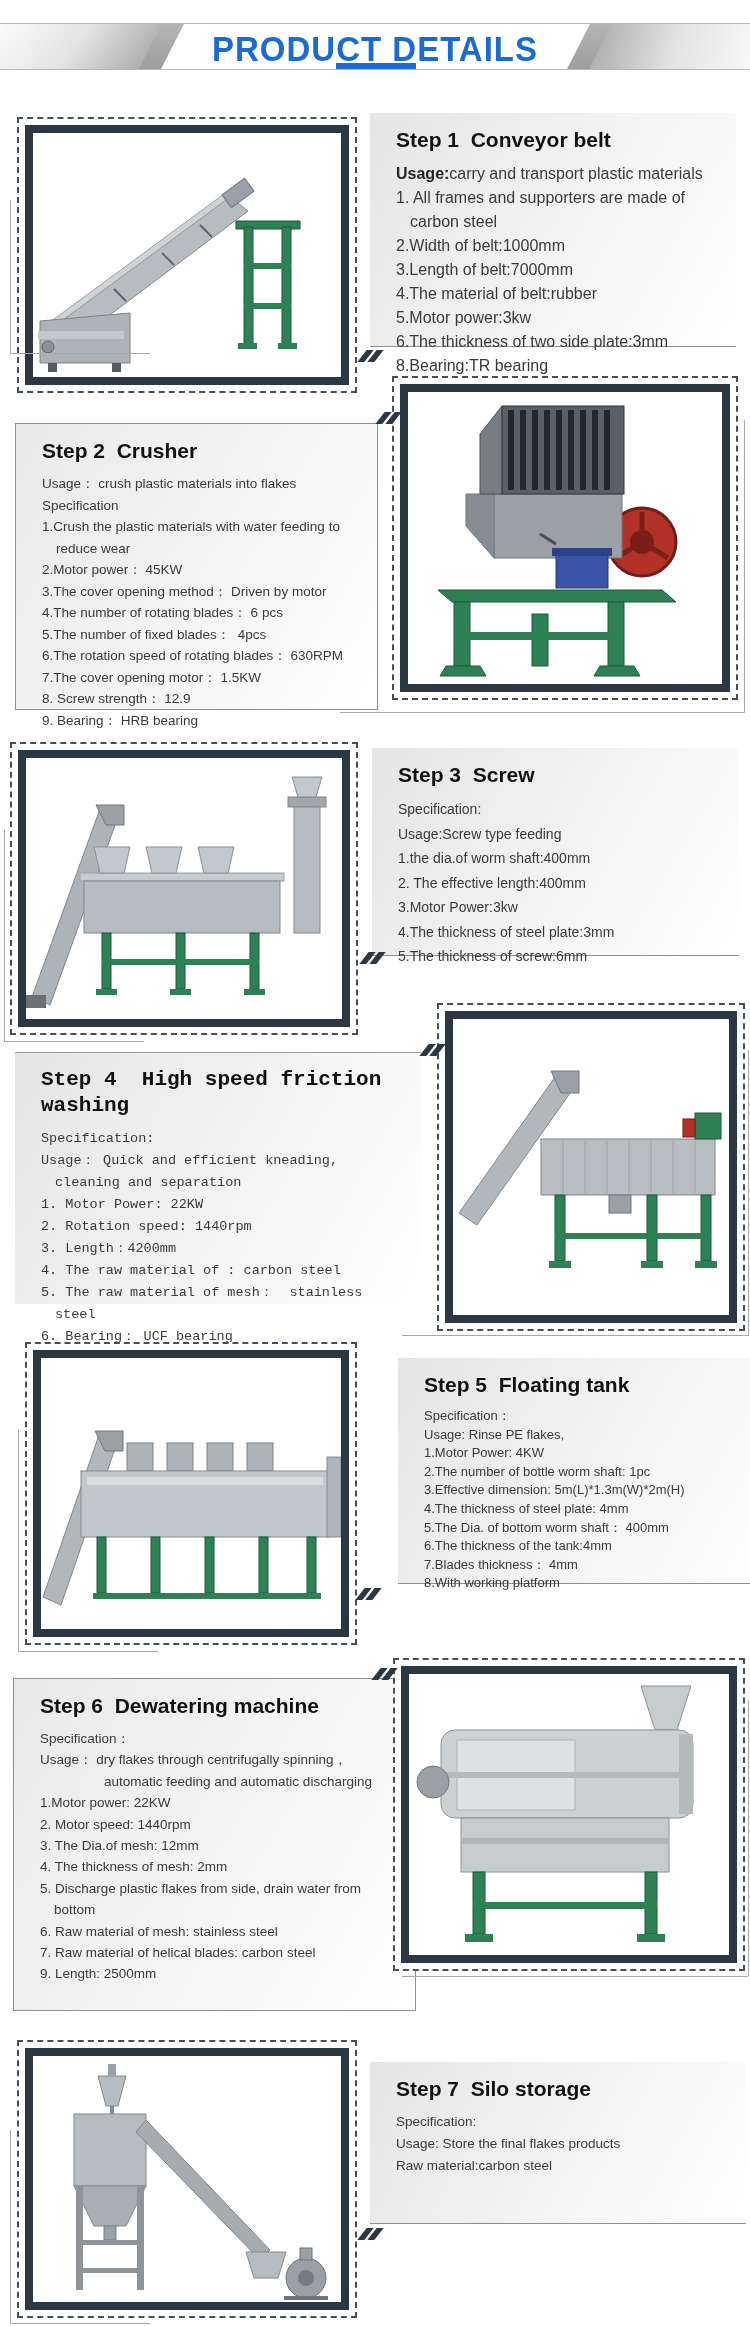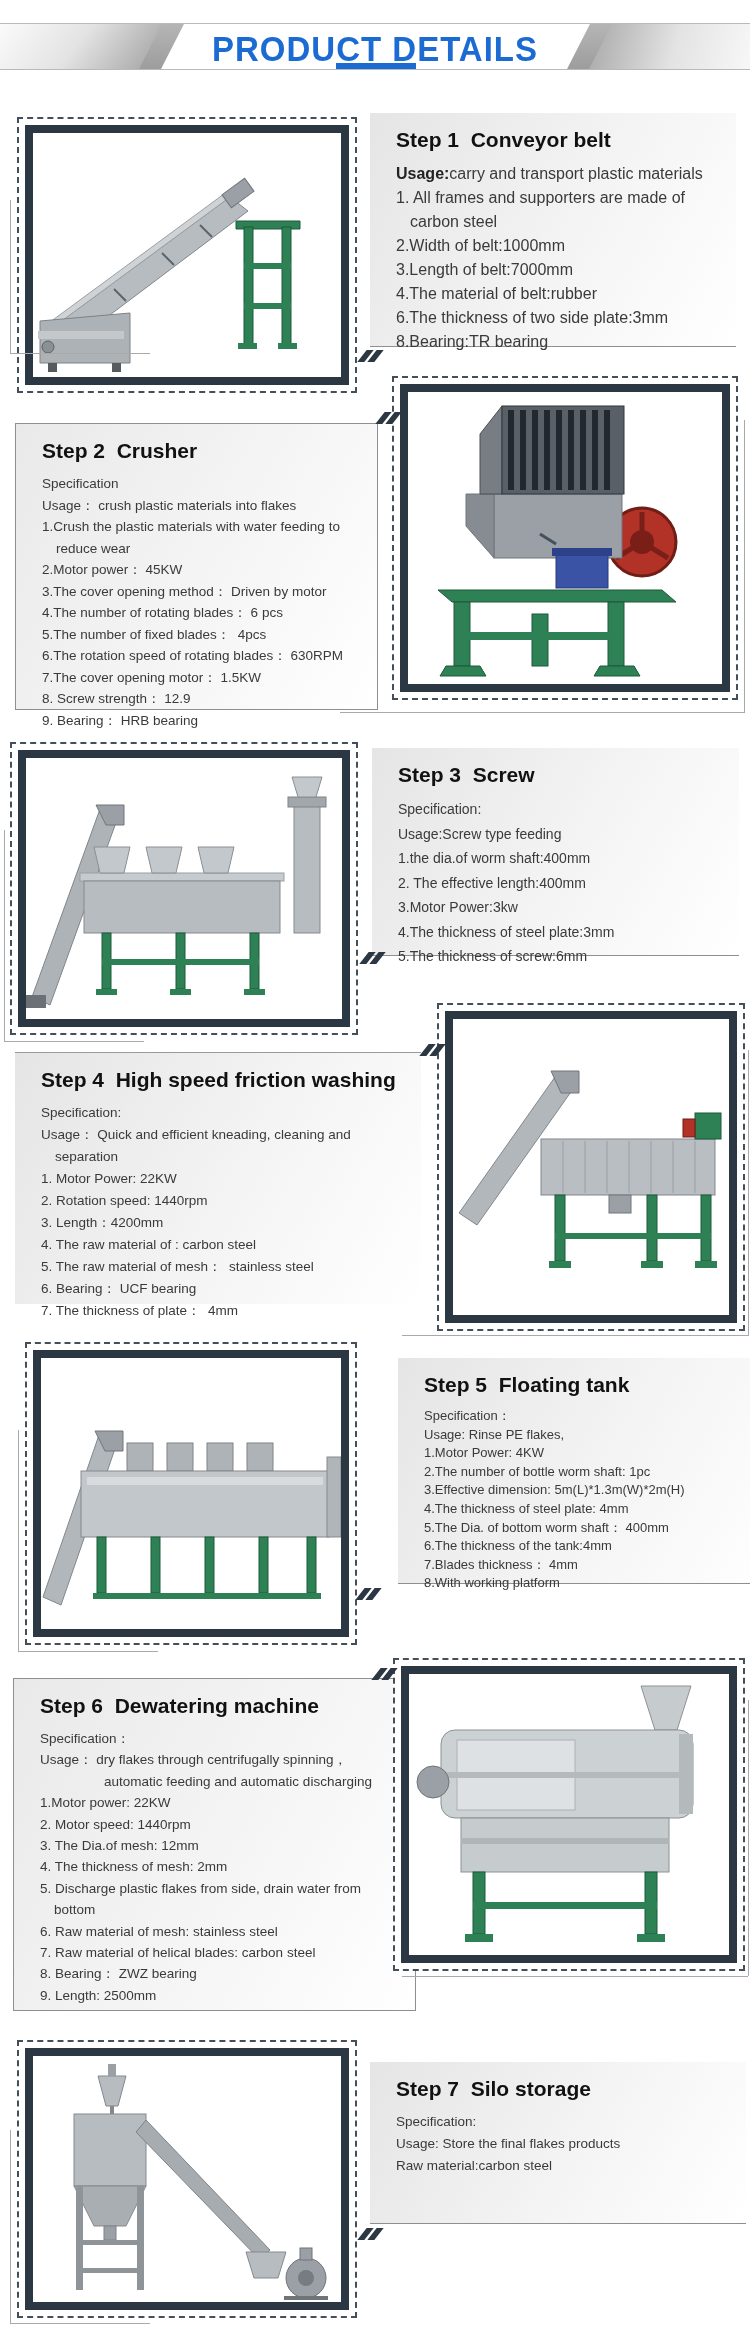--- a/index.html
+++ b/index.html
@@ -25,21 +25,21 @@
   .imgbox .inner{position:absolute;left:6px;top:6px;right:6px;bottom:6px;
         border:8px solid #2b3742;background:#fff;
         display:flex;align-items:center;justify-content:center;overflow:hidden;}
   .imgbox svg{display:block;}
 
   
   .panel{position:absolute;background:linear-gradient(120deg,#e5e5e5 0%,#f4f4f4 55%,#ffffff 100%);
         padding:14px 12px 8px 26px;}
   .panel.bordered{border:1px solid #8f8f8f;background:linear-gradient(120deg,#e9e9e9 0%,#f6f6f6 60%,#ffffff 100%);}
   .panel.underlined{border-bottom:1px solid #8f8f8f;}
-  .panel.toplined{border-top:1px solid #9a9a9a;}
+  .panel.toplined{border-top:1px solid #9a9a9a;font-family:Liberation Mono, monospace;}
   .panel h3{margin:0 0 9px 0;font-size:21px;line-height:26px;color:#111;
         font-weight:bold;white-space:pre-wrap;}
   .panel ul{list-style:none;margin:0;padding:0;}
   .panel li{color:#3a3a3a;padding-left:14px;text-indent:-14px;white-space:pre-wrap;}
   .panel li.indent{padding-left:64px;text-indent:0;}
   .panel li b{font-weight:bold;color:#222;}
   .s1p li{font-size:16px;line-height:24px;}
   .s2p li{font-size:13.5px;line-height:21.5px;}
   .s3p li{font-size:14px;line-height:24.5px;}
   .s4p li{font-size:13.5px;line-height:22px;}
@@ -93,36 +93,37 @@
     </div>
   </div>
   <div class="panel underlined s1p" style="left:370px;top:113px;width:366px;height:234px;">
     <h3>Step 1  Conveyor belt</h3>
     <ul>
         <li><b>Usage:</b><span>carry and transport plastic materials</span></li>
         <li><span>1. All frames and supporters are made of carbon steel</span></li>
         <li><span>2.Width of belt:1000mm</span></li>
         <li><span>3.Length of belt:7000mm</span></li>
         <li><span>4.The material of belt:rubber</span></li>
+        <li><span>5.Motor power:3kw</span></li>
         <li><span>6.The thickness of two side plate:3mm</span></li>
         <li><span>8.Bearing:TR bearing</span></li>
       </ul>
   </div>
   <div class="mark" style="left:362px;top:350px;">
       <i></i>
       <i></i>
     </div>
   <div class="bk" style="left:10px;top:200px;width:1px;height:154px;"></div>
   <div class="bk" style="left:10px;top:353px;width:140px;height:1px;"></div>
 
   <div class="panel bordered s2p" style="left:15px;top:423px;width:363px;height:287px;">
     <h3>Step 2  Crusher</h3>
     <ul>
+        <li><span>Usage： crush plastic materials into flakes</span></li>
         <li><span>Specification</span></li>
-        <li><span>Usage： crush plastic materials into flakes</span></li>
         <li><span>1.Crush the plastic materials with water feeding to reduce wear</span></li>
         <li><span>2.Motor power： 45KW</span></li>
         <li><span>3.The cover opening method： Driven by motor</span></li>
         <li><span>4.The number of rotating blades： 6 pcs</span></li>
         <li><span>5.The number of fixed blades：  4pcs</span></li>
         <li><span>6.The rotation speed of rotating blades： 630RPM</span></li>
         <li><span>7.The cover opening motor： 1.5KW</span></li>
         <li><span>8. Screw strength： 12.9</span></li>
         <li><span>9. Bearing： HRB bearing</span></li>
       </ul>
@@ -307,21 +308,20 @@
         <li><span>Specification：</span></li>
         <li><span>Usage： dry flakes through centrifugally spinning，</span></li>
         <li class="indent"><span>automatic feeding and automatic discharging</span></li>
         <li><span>1.Motor power: 22KW</span></li>
         <li><span>2. Motor speed: 1440rpm</span></li>
         <li><span>3. The Dia.of mesh: 12mm</span></li>
         <li><span>4. The thickness of mesh: 2mm</span></li>
         <li><span>5. Discharge plastic flakes from side, drain water from bottom</span></li>
         <li><span>6. Raw material of mesh: stainless steel</span></li>
         <li><span>7. Raw material of helical blades: carbon steel</span></li>
-        <li><span>8. Bearing： ZWZ bearing</span></li>
         <li><span>9. Length: 2500mm</span></li>
       </ul>
   </div>
   <div class="imgbox" style="left:393px;top:1658px;width:352px;height:313px;">
     <div class="inner">
       <svg width="316" height="277" viewBox="0 0 316 277">
         <polygon points="230,10 280,10 266,54 244,54" fill="#c6cbce" stroke="#8c9194"></polygon>
         <rect x="30" y="54" width="252" height="88" rx="14" fill="#ccd1d4" stroke="#8c9194"></rect>
         <rect x="46" y="64" width="118" height="70" fill="#dde1e4" stroke="#aeb2b5"></rect>
         <rect x="30" y="96" width="252" height="6" fill="#b4b9bc"></rect>

